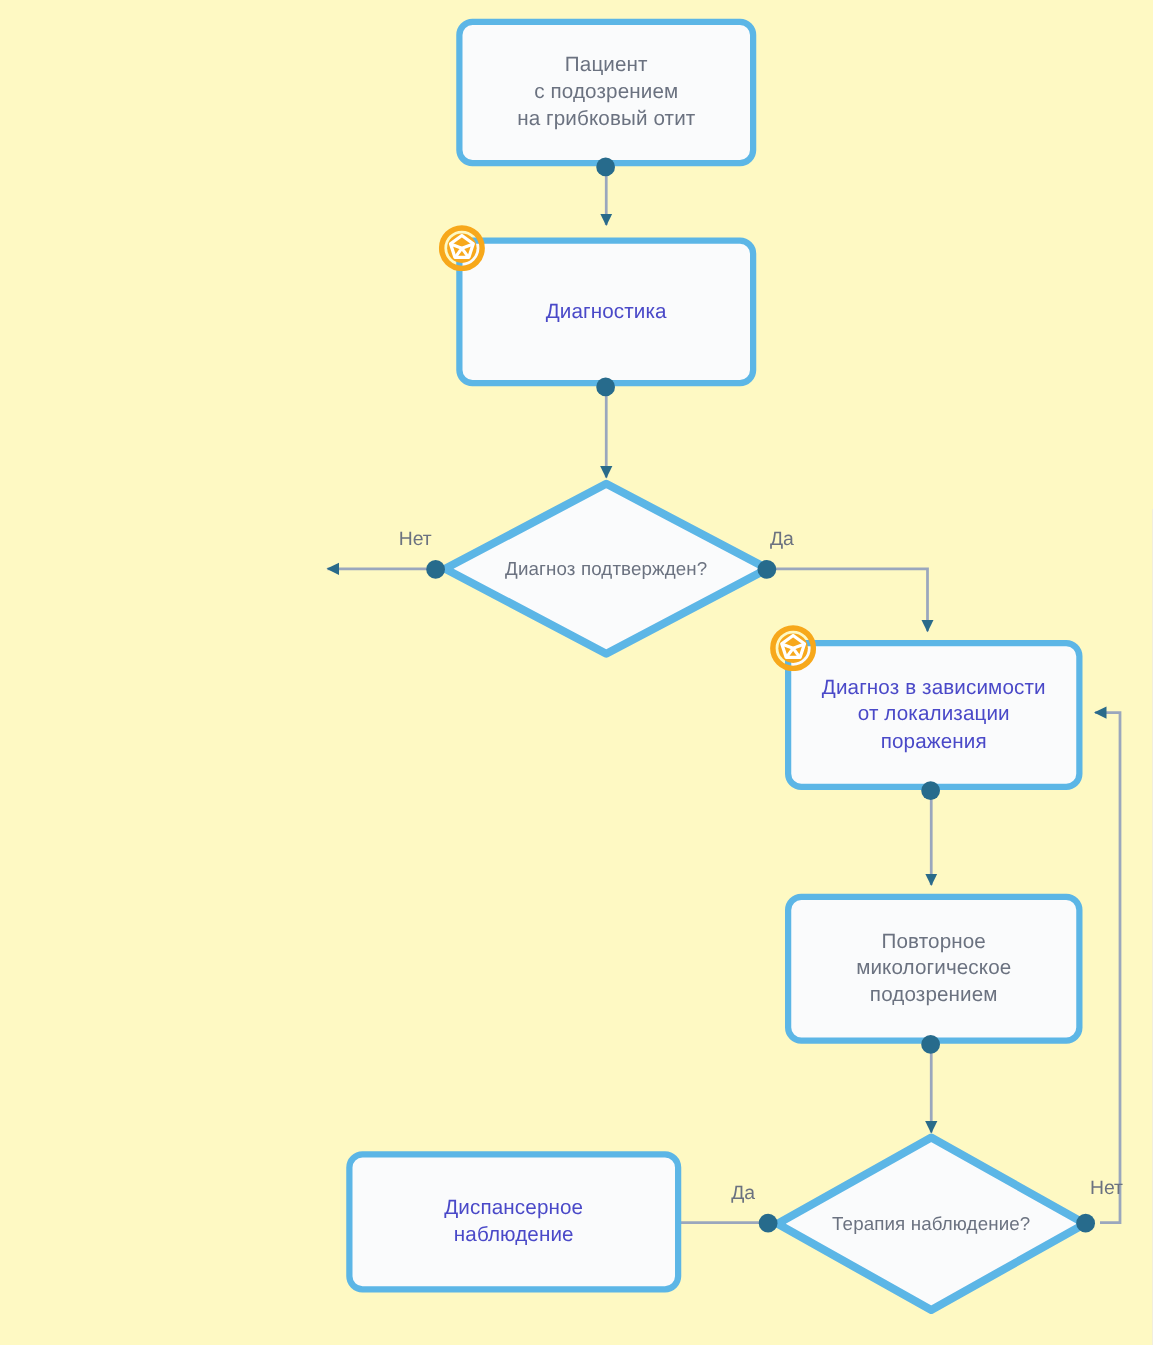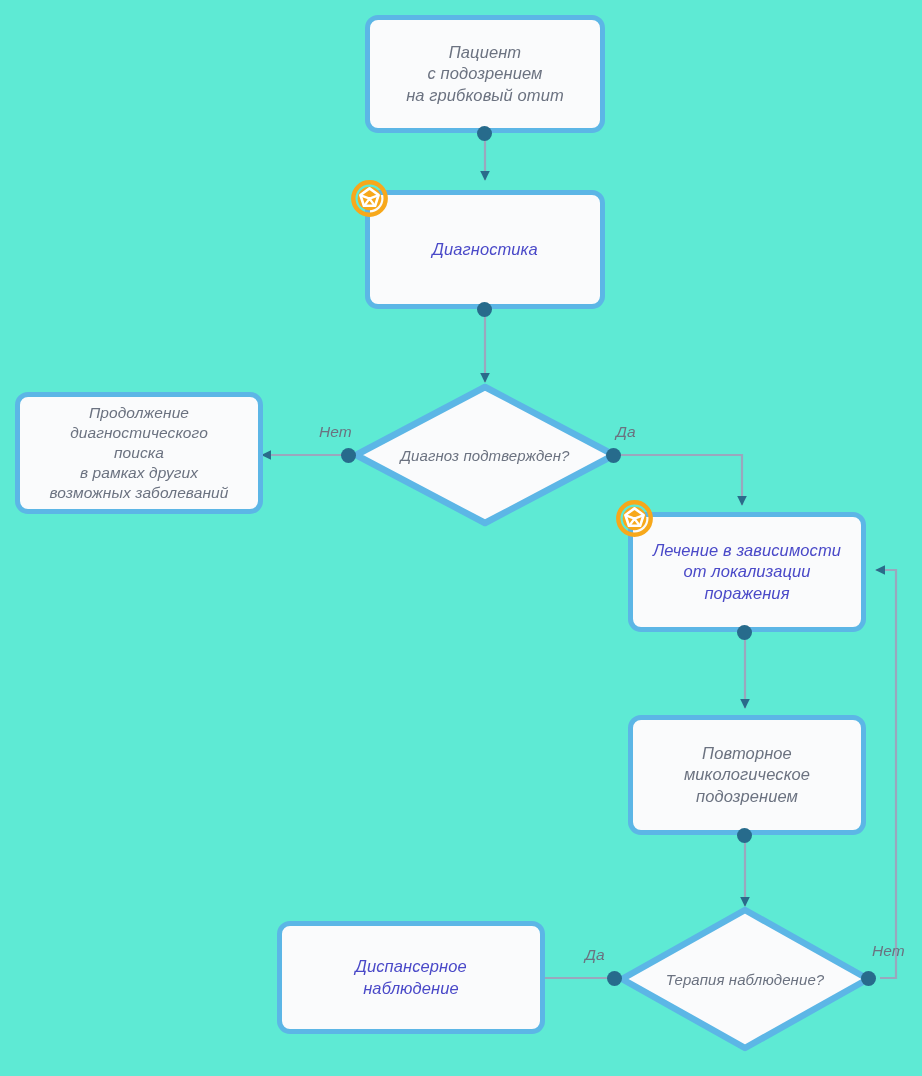--- a/index.html
+++ b/index.html
@@ -8,23 +8,22 @@
     padding: 0;
     background: #e6e5f1;
   }
   body {
     font-family: "Liberation Sans", "DejaVu Sans", sans-serif;
   }
   #canvas {
     position: relative;
     width: 922px;
     height: 1076px;
-    background: #5eead4;
+    background: #fef9c3;
     overflow: hidden;
-    font-style: italic;
   }
   #edge-layer {
     position: absolute;
     left: 0;
     top: 0;
     width: 922px;
     height: 1076px;
     pointer-events: none;
   }
   .node {
@@ -144,30 +143,23 @@
     <svg width="266" height="144" viewBox="0 0 266 144">
       <polygon points="133,4 262,72 133,140 4,72" fill="#fafbfc" stroke="#5cb6e6" stroke-width="6.5" stroke-linejoin="round"></polygon>
     </svg>
     <div class="dtext">Диагноз подтвержден?</div>
   </div>
   <div class="port" style="left:341px; top:448px;"></div>
   <div class="port" style="left:606px; top:448px;"></div>
   <div class="edge-label" style="left:319px; top:423px;">Нет</div>
   <div class="edge-label" style="left:616px; top:423px;">Да</div>
 
-  <div class="node" style="left:15px; top:392px; width:248px; height:122px; font-size:15.5px;">
-    <span class="label">Продолжение
-диагностического
-поиска
-в рамках других
-возможных заболеваний</span>
-  </div>
 
   <div class="node link-text" style="left:628px; top:512px; width:238px; height:120px;">
-    <span class="label">Лечение в зависимости
+    <span class="label">Диагноз в зависимости
 от локализации
 поражения</span>
   </div>
   <div class="badge" style="left:616px; top:500px;">
     <svg width="37" height="37" viewBox="0 0 37 37">
       <circle cx="18.5" cy="18.5" r="16.2" fill="none" stroke="#f7a81b" stroke-width="4.4"></circle>
       <circle cx="18.5" cy="18.5" r="11.8" fill="#f7a81b"></circle>
       <path d="M18.5,8.4 L27.6,15.0 L24.1,25.8 L12.9,25.8 L9.4,15.0 Z" fill="none" stroke="#ffffff" stroke-width="2.6" stroke-linejoin="round"></path>
       <path d="M18.5,18.6 L9.9,15.4 M18.5,18.6 L27.1,15.4 M18.5,18.6 L13.4,25.6 M18.5,18.6 L23.6,25.6" stroke="#ffffff" stroke-width="2.4" stroke-linecap="round"></path>
     </svg>

